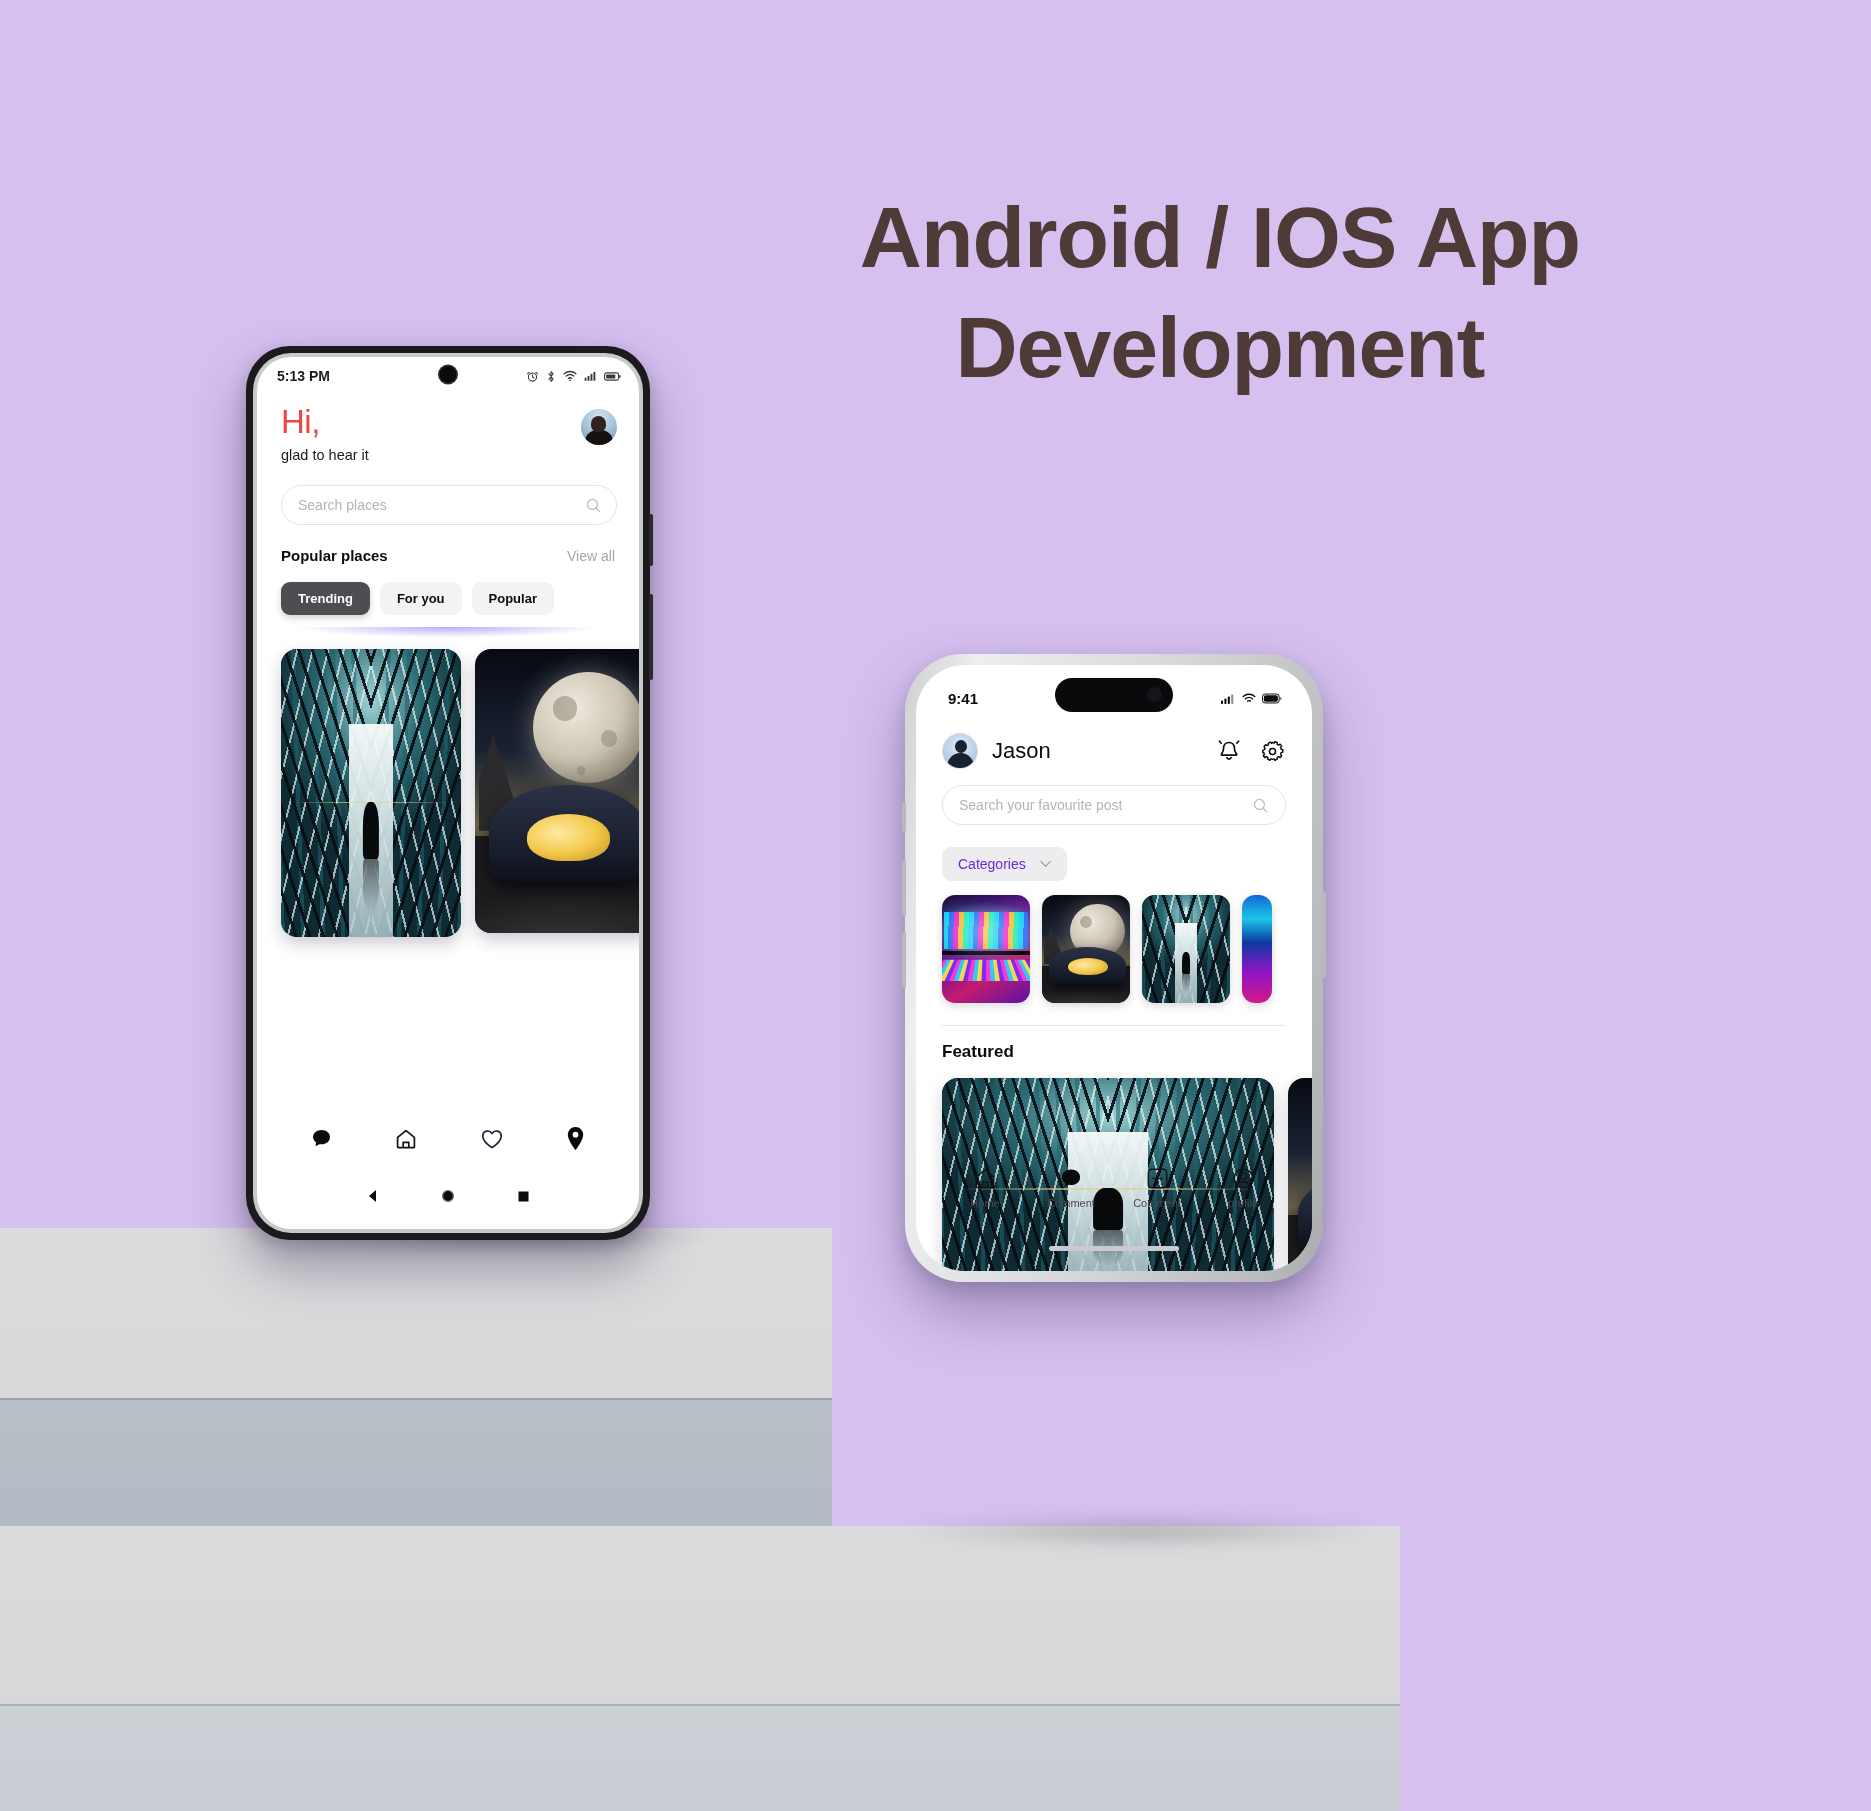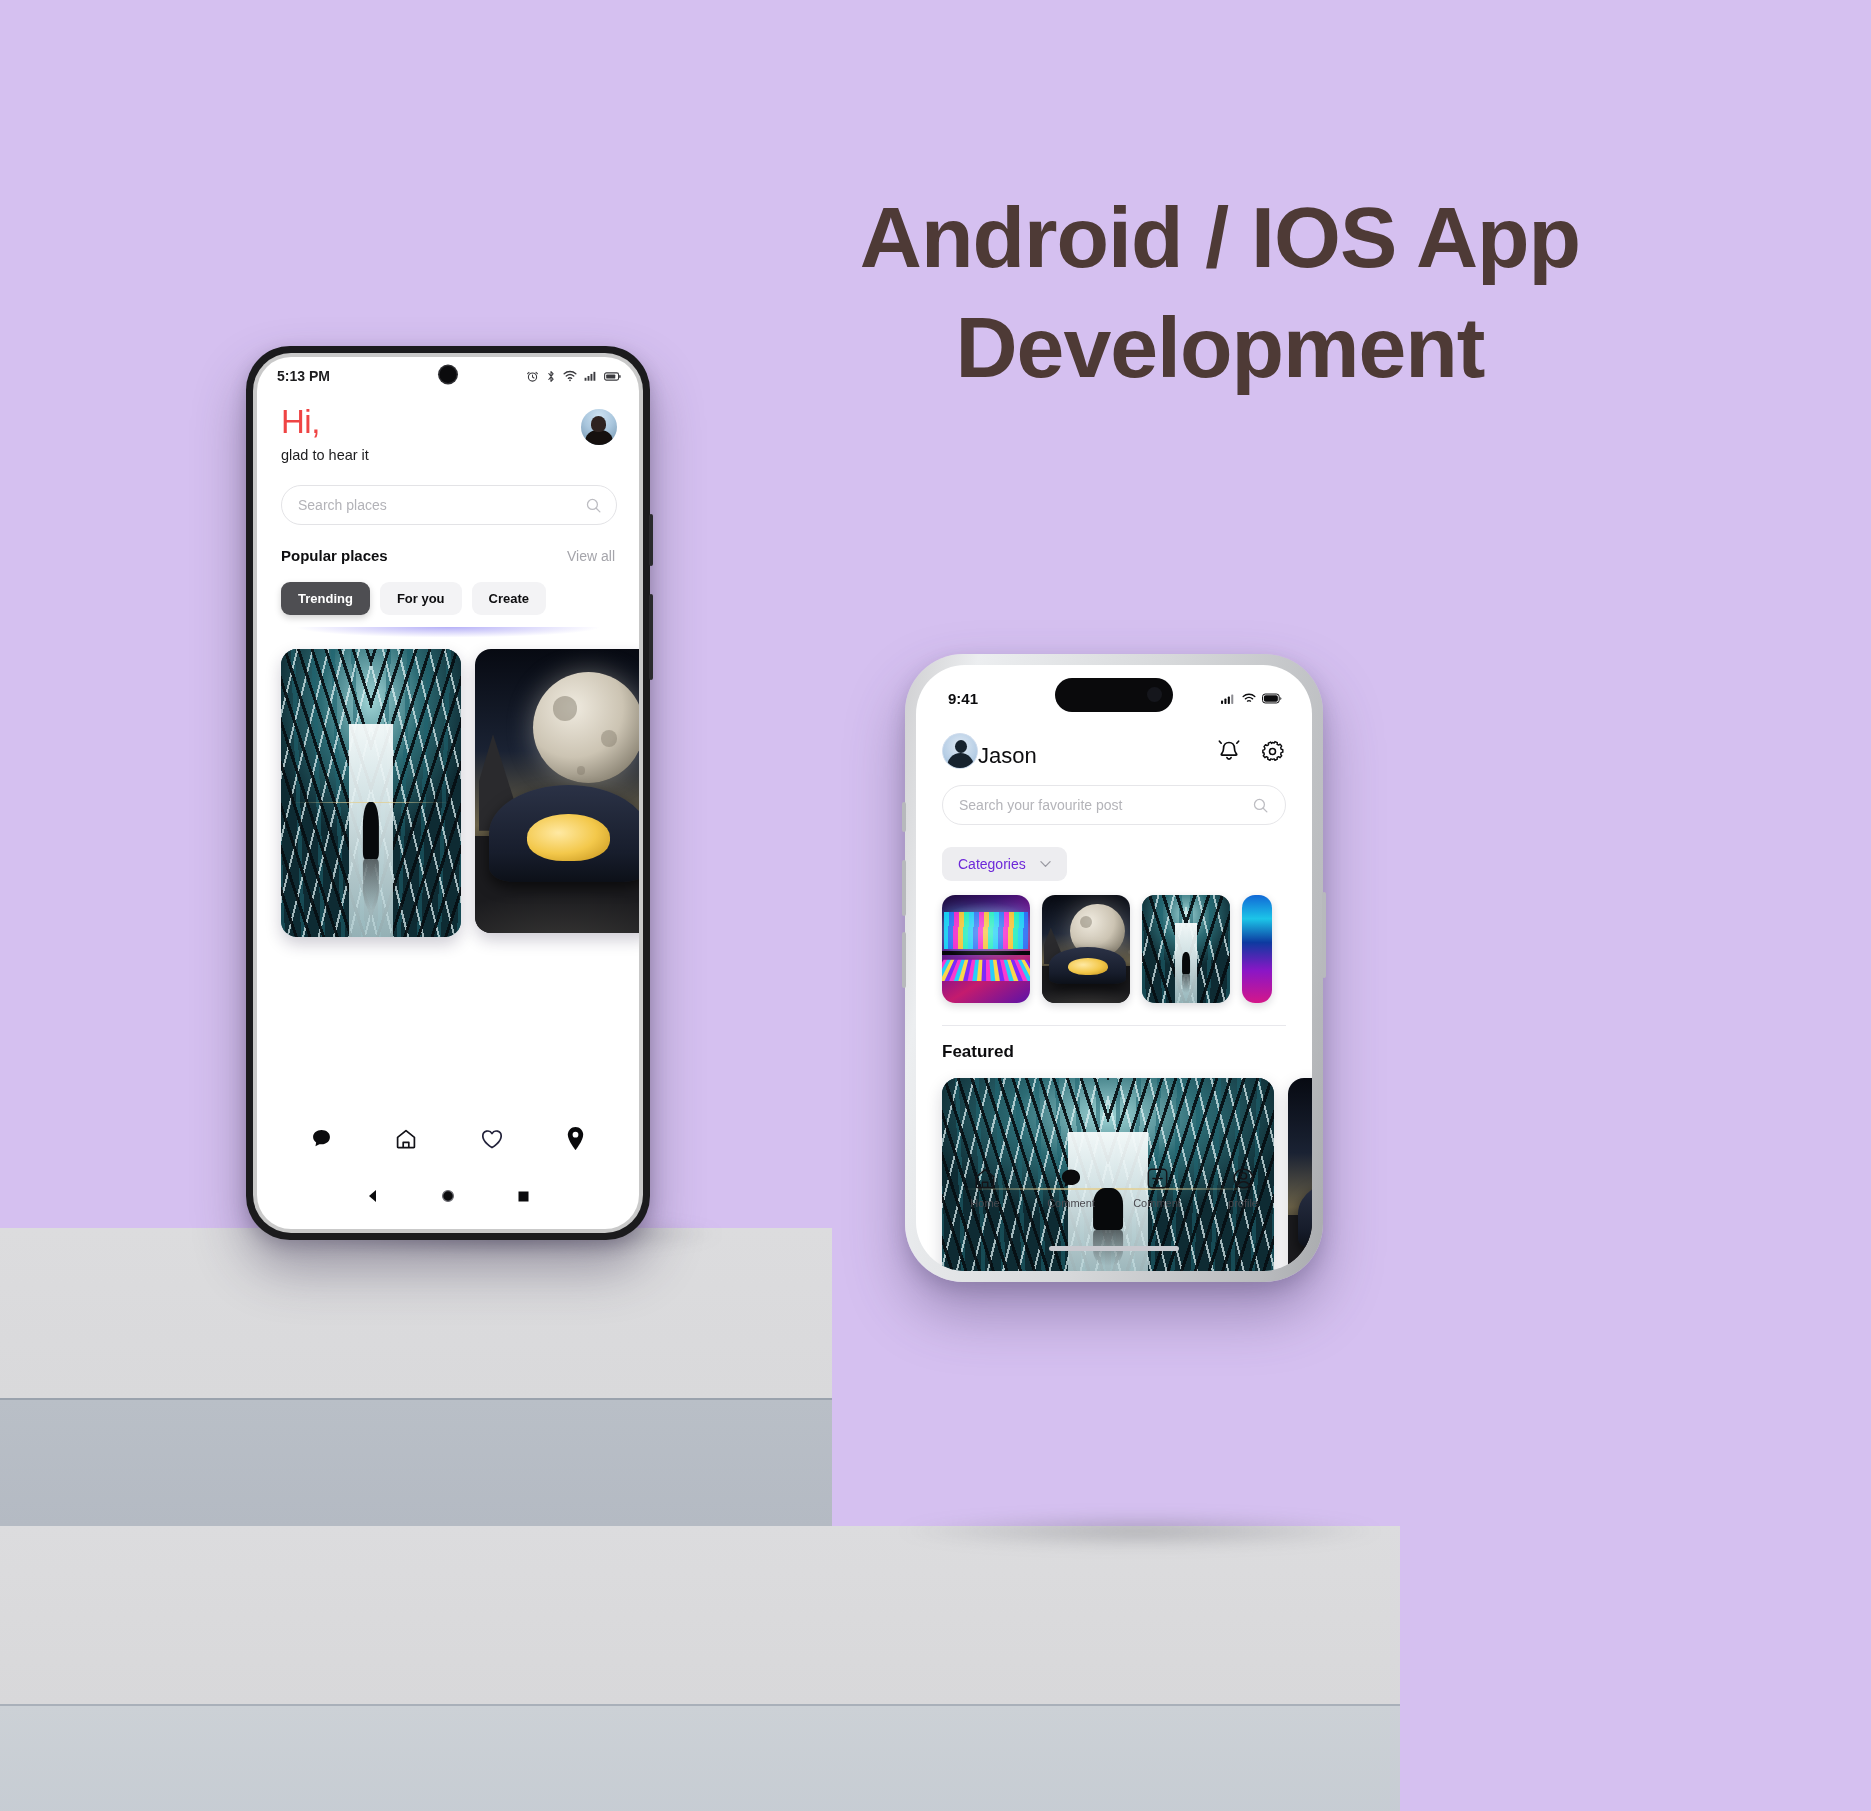--- a/index.html
+++ b/index.html
@@ -172,21 +172,21 @@
     display:flex; align-items:center; justify-content:space-between;
     height: 52px; padding: 14px 30px 0 32px;
   }
   #ip-time { font-size: 15px; font-weight: 700; color:#0c0c0e; }
   #ip-status-icons { display:flex; align-items:center; gap:6px; }
 
   #ip-header {
     display:flex; align-items:center; justify-content:space-between;
     padding: 16px 26px 0 26px;
   }
-  #ip-user { display:flex; align-items:flex-end; }
+  #ip-user { display:flex; align-items:center; gap:14px; }
   #ip-avatar {
     width: 36px; height: 36px; border-radius:50%;
     background: radial-gradient(circle at 50% 35%, #dfe9f4 0%, #b8cfe6 60%, #8fb3d3 100%);
     border: 1.5px solid #cfdced; position:relative; overflow:hidden;
   }
   #ip-avatar .h { position:absolute; left:12px; top:6px; width:12px;height:13px;
     border-radius:50%; background:#16222e; }
   #ip-avatar .b { position:absolute; left:4px; bottom:0; width:27px;height:15px;
     background:#16222e; border-radius:14px 14px 0 0; }
   #ip-name { font-size: 22px; font-weight: 500; color:#0d0d0f; }
@@ -394,21 +394,21 @@
     </div>
 
     <div id="and-sec-row">
       <div id="and-sec-title">Popular places</div>
       <div id="and-view-all">View all</div>
     </div>
 
     <div id="and-tabs">
       <div class="and-chip active">Trending</div>
       <div class="and-chip">For you</div>
-      <div class="and-chip">Create</div>
+      <div class="and-chip">Popular</div>
     </div>
 
     <div id="and-glow"></div>
 
     <div id="and-cards">
       <div class="and-card" id="and-card-1">
         <div class="art art-ice">
           <div class="shardsL"></div>
           <div class="shardsR"></div>
           <div class="corridor"></div>

